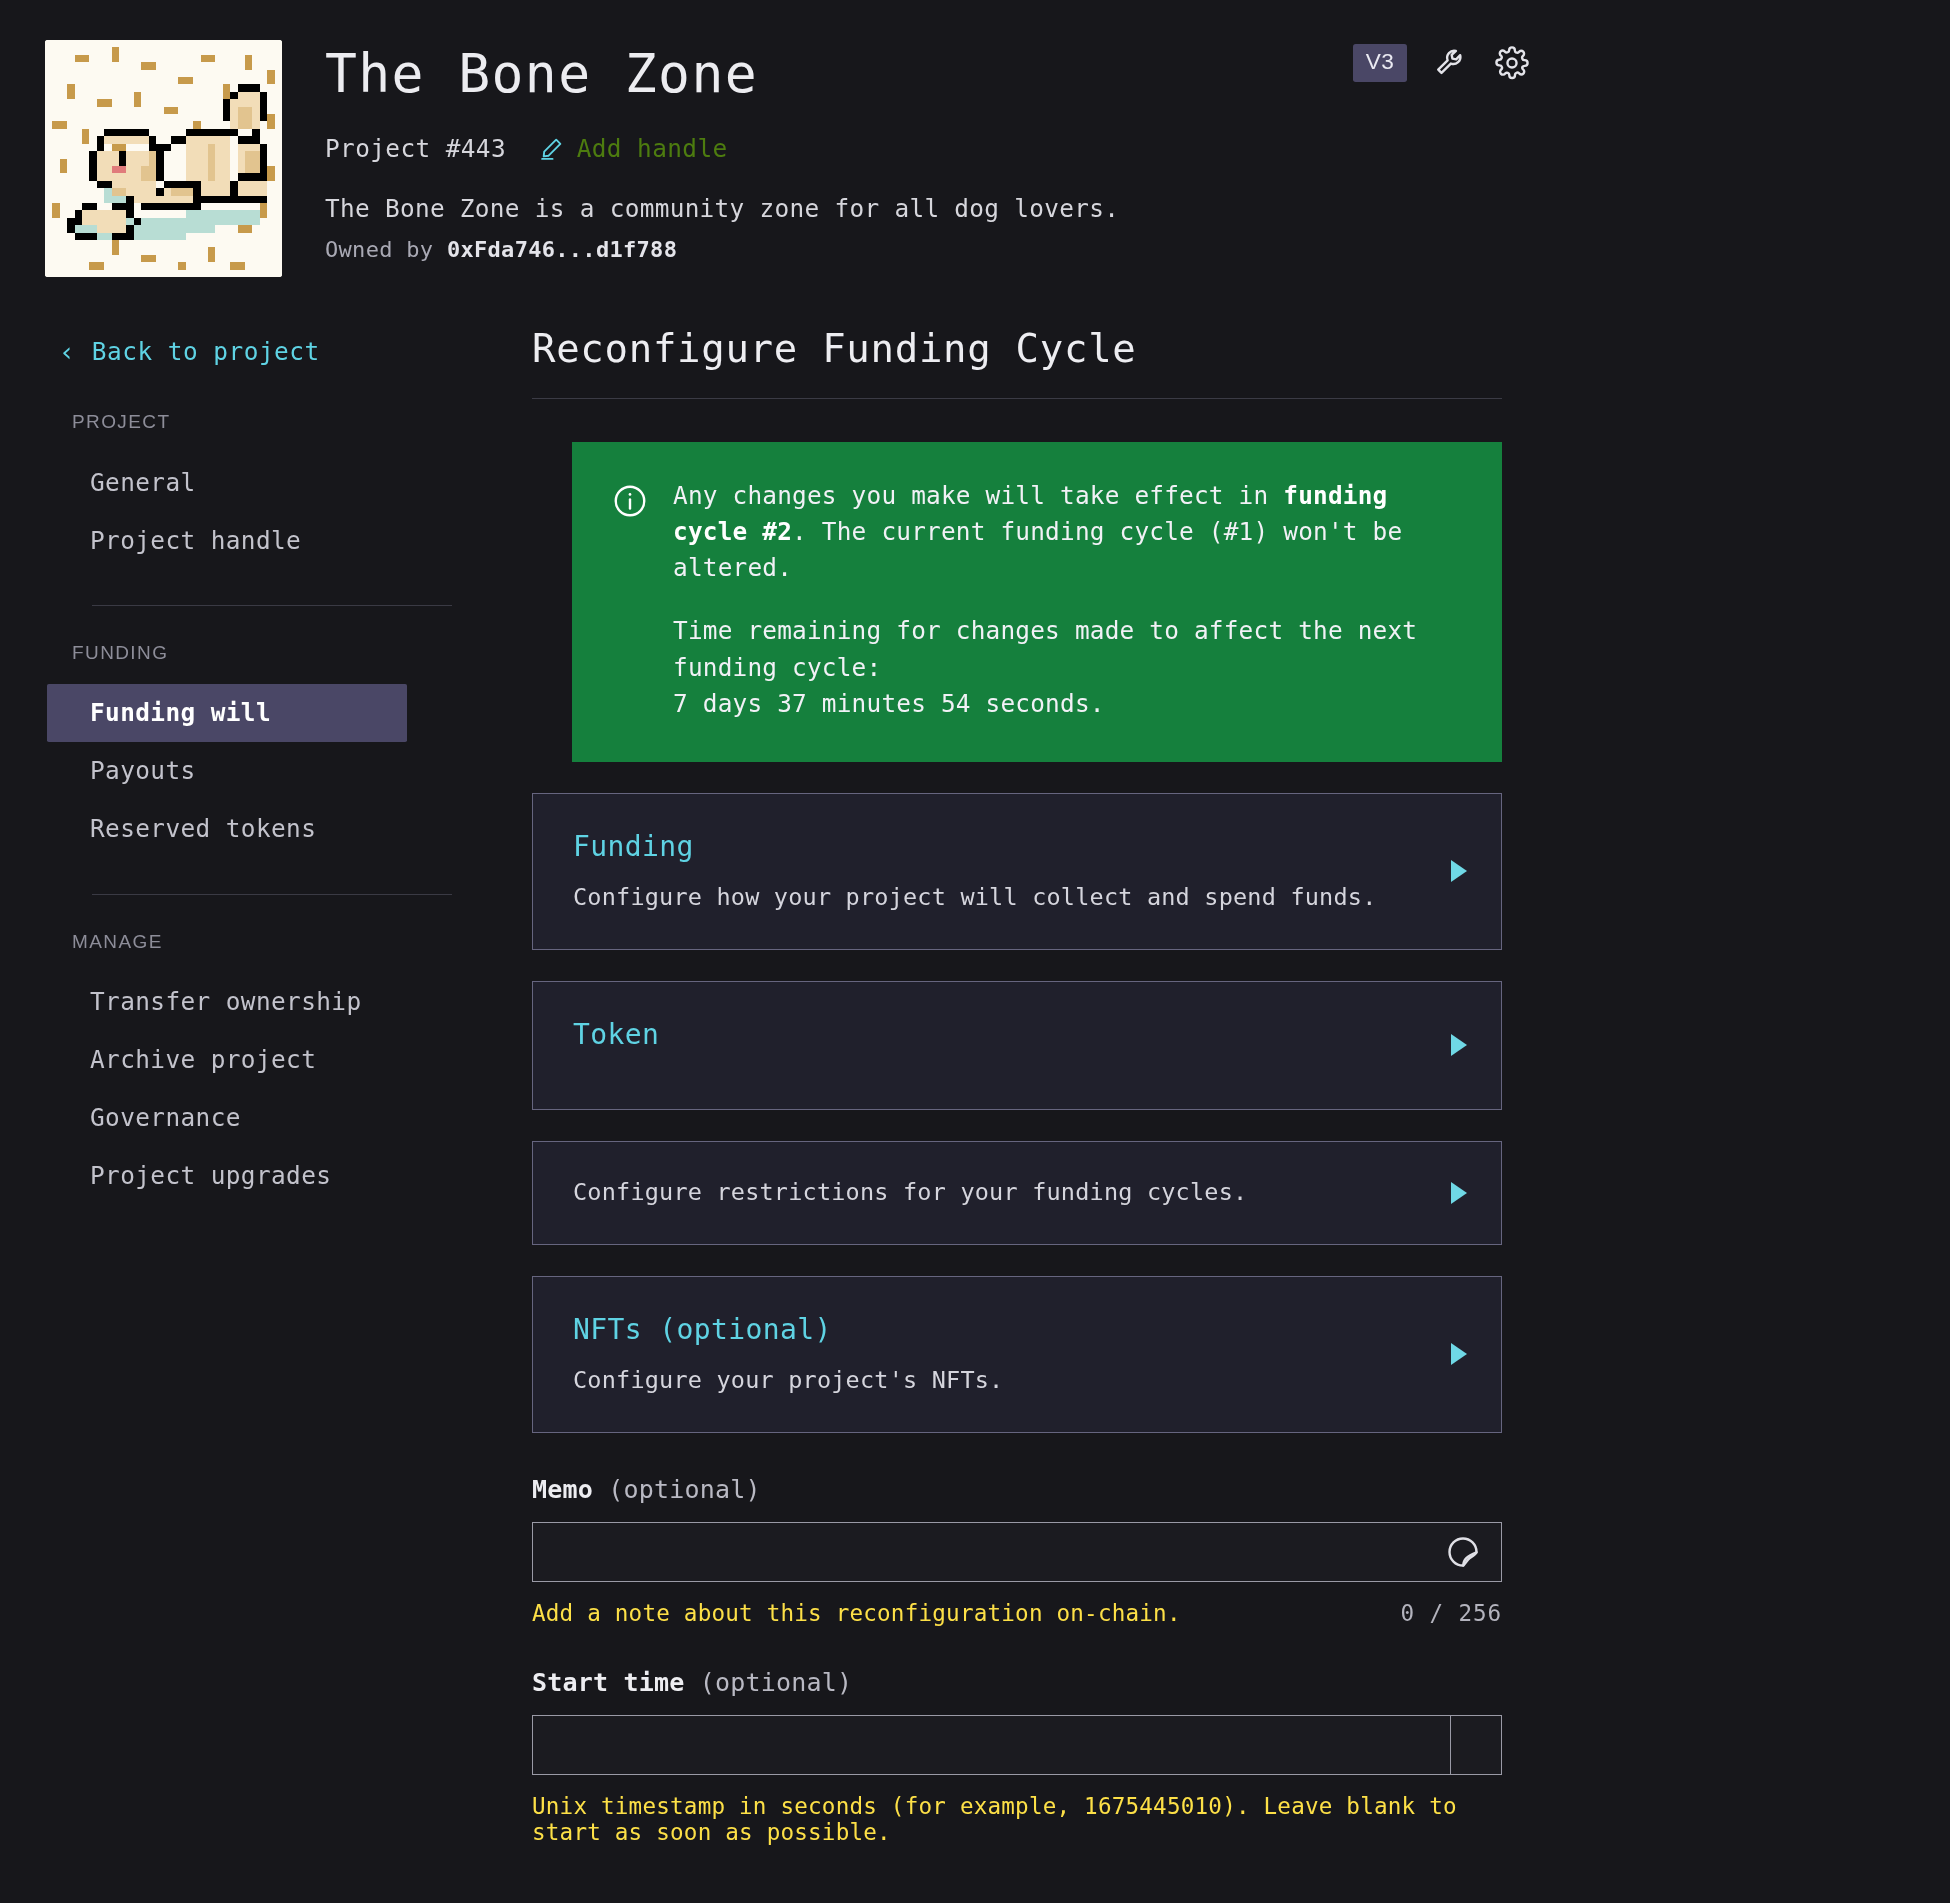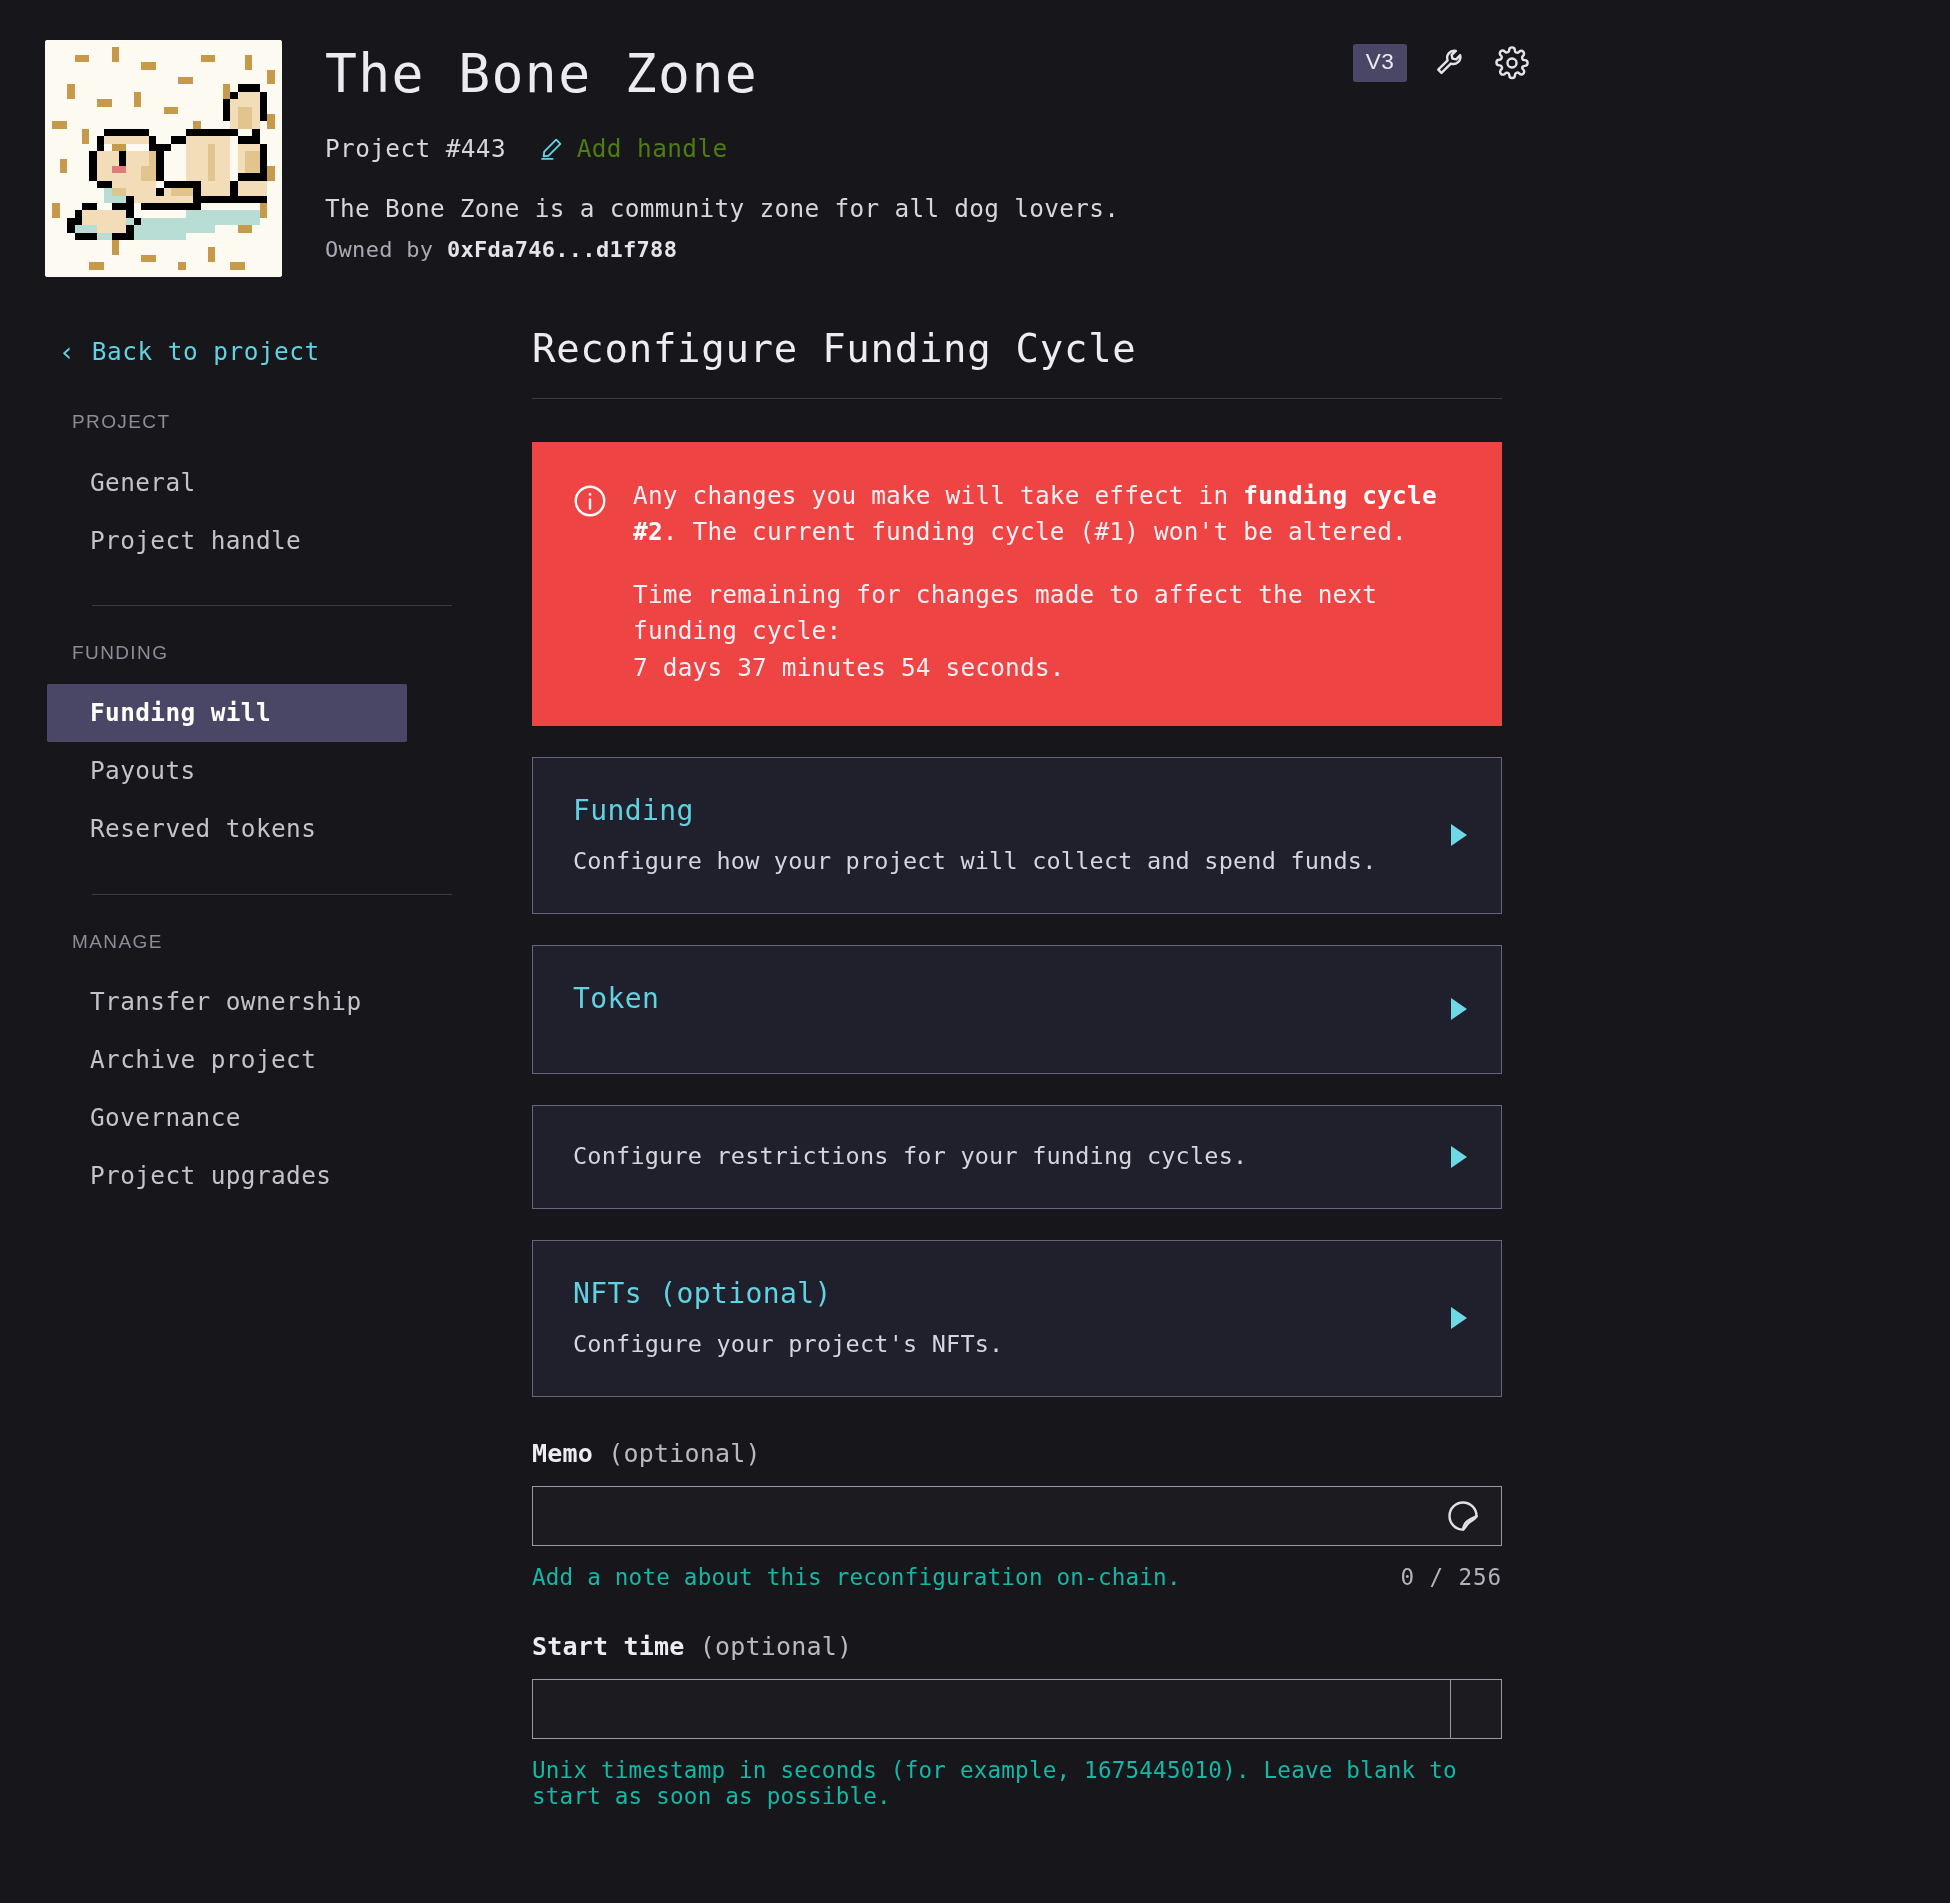--- a/index.html
+++ b/index.html
@@ -152,25 +152,26 @@
   .page-heading {
     font-size: 39px;
     color: #ededf1;
     letter-spacing: 0.7px;
     padding-bottom: 27px;
   }
   .heading-rule { height: 0.9px; background: #3b3b45; margin-bottom: 43px; }
 
   
   .banner {
-    background: #ef4444;
+    background: #15803d;
     padding: 36px 40px 40px 40px;
     display: flex;
     gap: 25px;
     align-items: flex-start;
+    margin-left: 40px;
   }
   .info-icon { flex: 0 0 36px; width: 36px; height: 36px; margin-top: 5.4px; }
   .banner-text { font-size: 24.4px; line-height: 1.48; color: #f1f1f6; letter-spacing: 0.2px; }
   .banner-text b { font-weight: bold; color: #ffffff; }
   .banner-text .spacer { display: block; height: 27px; }
 
   
   .card {
     margin-top: 31px;
     background: #20202c;
@@ -240,21 +241,21 @@
     flex: 0 0 51px;
     cursor: pointer;
   }
 
   .field-foot {
     display: flex;
     justify-content: space-between;
     align-items: flex-start;
     margin-top: 18px;
   }
-  .field-hint { font-size: 22.6px; color: #14b8a6; letter-spacing: 0.2px; }
+  .field-hint { font-size: 22.6px; color: #fde047; letter-spacing: 0.2px; }
   .char-count { font-size: 22.6px; color: #b3b3bd; letter-spacing: 0.9px; white-space: nowrap; }
 </style>
 </head>
 <body>
 
 <div class="page">
 
   <div class="header">
 
     <div class="avatar">

